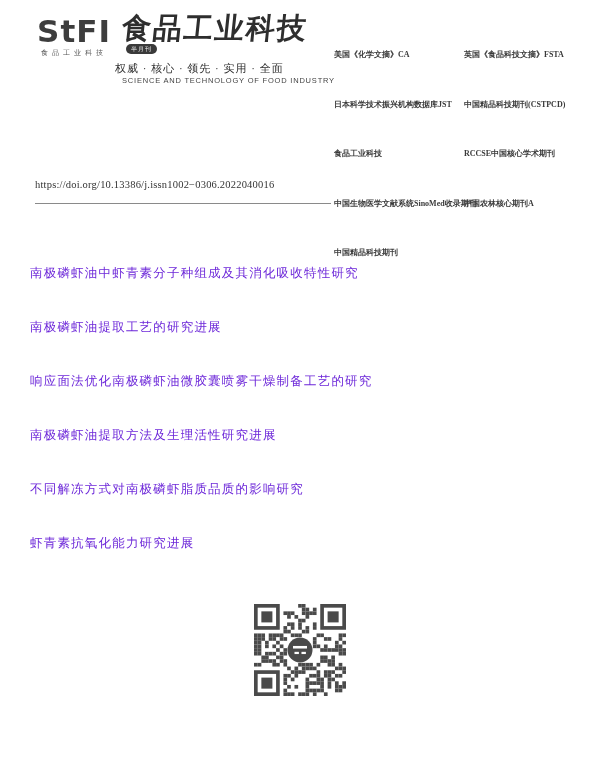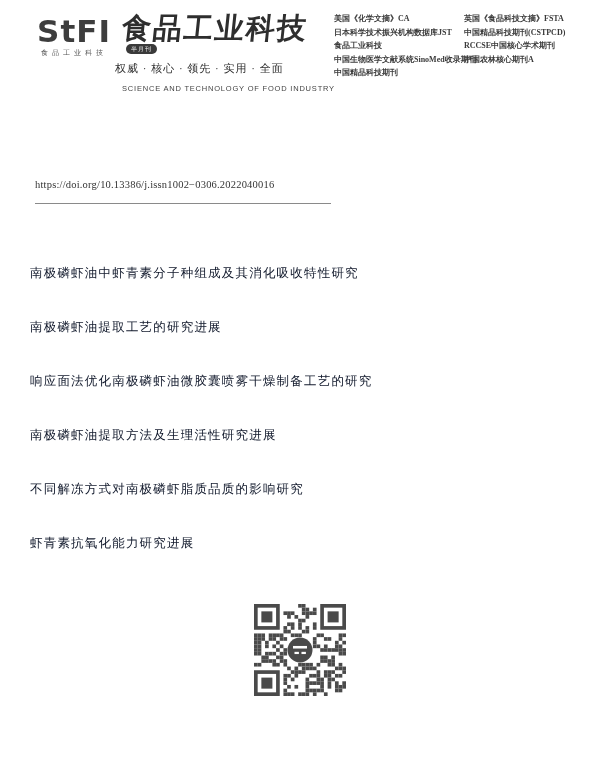--- a/index.html
+++ b/index.html
@@ -39,55 +39,55 @@
     white-space: nowrap;
   }
   .freq-badge {
     display: inline-block; vertical-align: 14px; margin-left: 4px;
     background: #3a3a3a; color: #f2f2f2;
     font-family: "Liberation Sans", sans-serif;
     font-size: 6px; line-height: 10px; padding: 0 5px;
     border-radius: 6px; letter-spacing: 1px; white-space: nowrap;
   }
   .journal-subtitle {
-    margin-top: 15px;
+    margin-top: 7px;
     font-family: "Liberation Sans", "DejaVu Sans", sans-serif;
     font-size: 7.5px; letter-spacing: 0.8px; color: #444;
     white-space: nowrap;
   }
   .tagline {
     position: absolute; left: 115px; top: 61px; width: 140px;
     font-weight: normal; font-size: 11px; color: #2e2e2e;
     letter-spacing: 1px; white-space: nowrap;
   }
 
   .index-col {
     position: absolute; top: 12px;
     font-family: "Liberation Serif", "DejaVu Serif", serif;
     font-size: 8px; font-weight: bold; color: #3a3a3a;
   }
   .index-col-1 { left: 334px; width: 128px; }
   .index-col-2 { left: 464px; width: 128px; }
-  .index-line { line-height: 13.5px; white-space: nowrap; }
+  .index-line { line-height: 13.5px; white-space: nowrap; margin-top: 36px; }
 
   
   .doi-line {
     position: absolute; left: 35px; top: 179px; width: 296px;
     font-size: 10.5px; color: #333;
     letter-spacing: 0.2px;
   }
   .rule {
     position: absolute; left: 35px; top: 203px; width: 296px;
     border-top: 1px solid #8a8a8a; height: 0;
   }
 
   
   .articles { position: absolute; left: 30px; top: 266px; width: 540px; }
   .article-item {
-    font-size: 12.5px; color: #0f172a; letter-spacing: 1.2px;
+    font-size: 12.5px; color: #6d28d9; letter-spacing: 1.2px;
     line-height: 14px; margin-bottom: 40px; white-space: nowrap;
     cursor: pointer;
   }
 
   
   .qr-wrap { position: absolute; left: 254px; top: 604px; width: 92px; height: 92px; }
   .qr-wrap svg { display: block; width: 92px; height: 92px; }
 </style>
 </head>
 <body>

